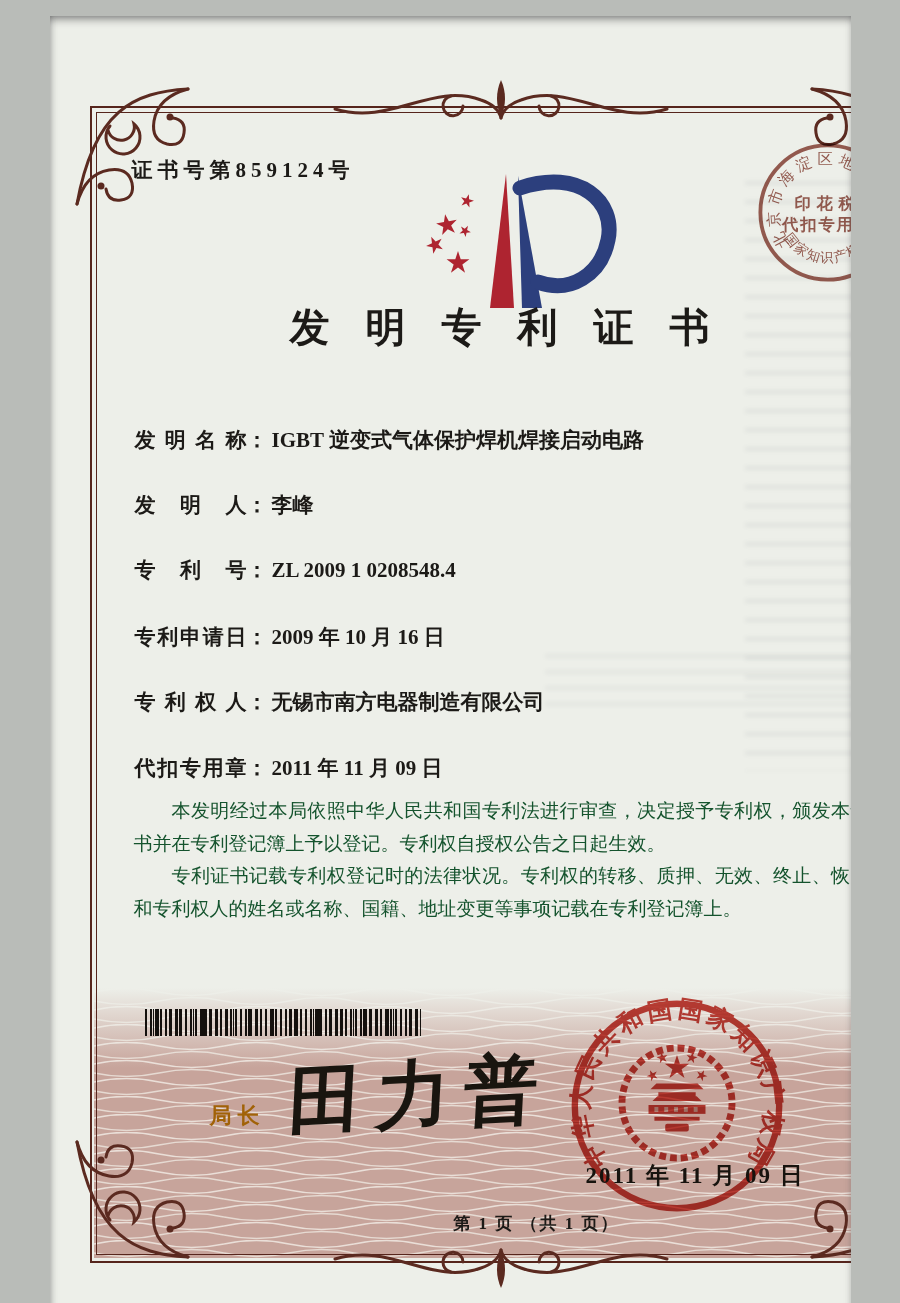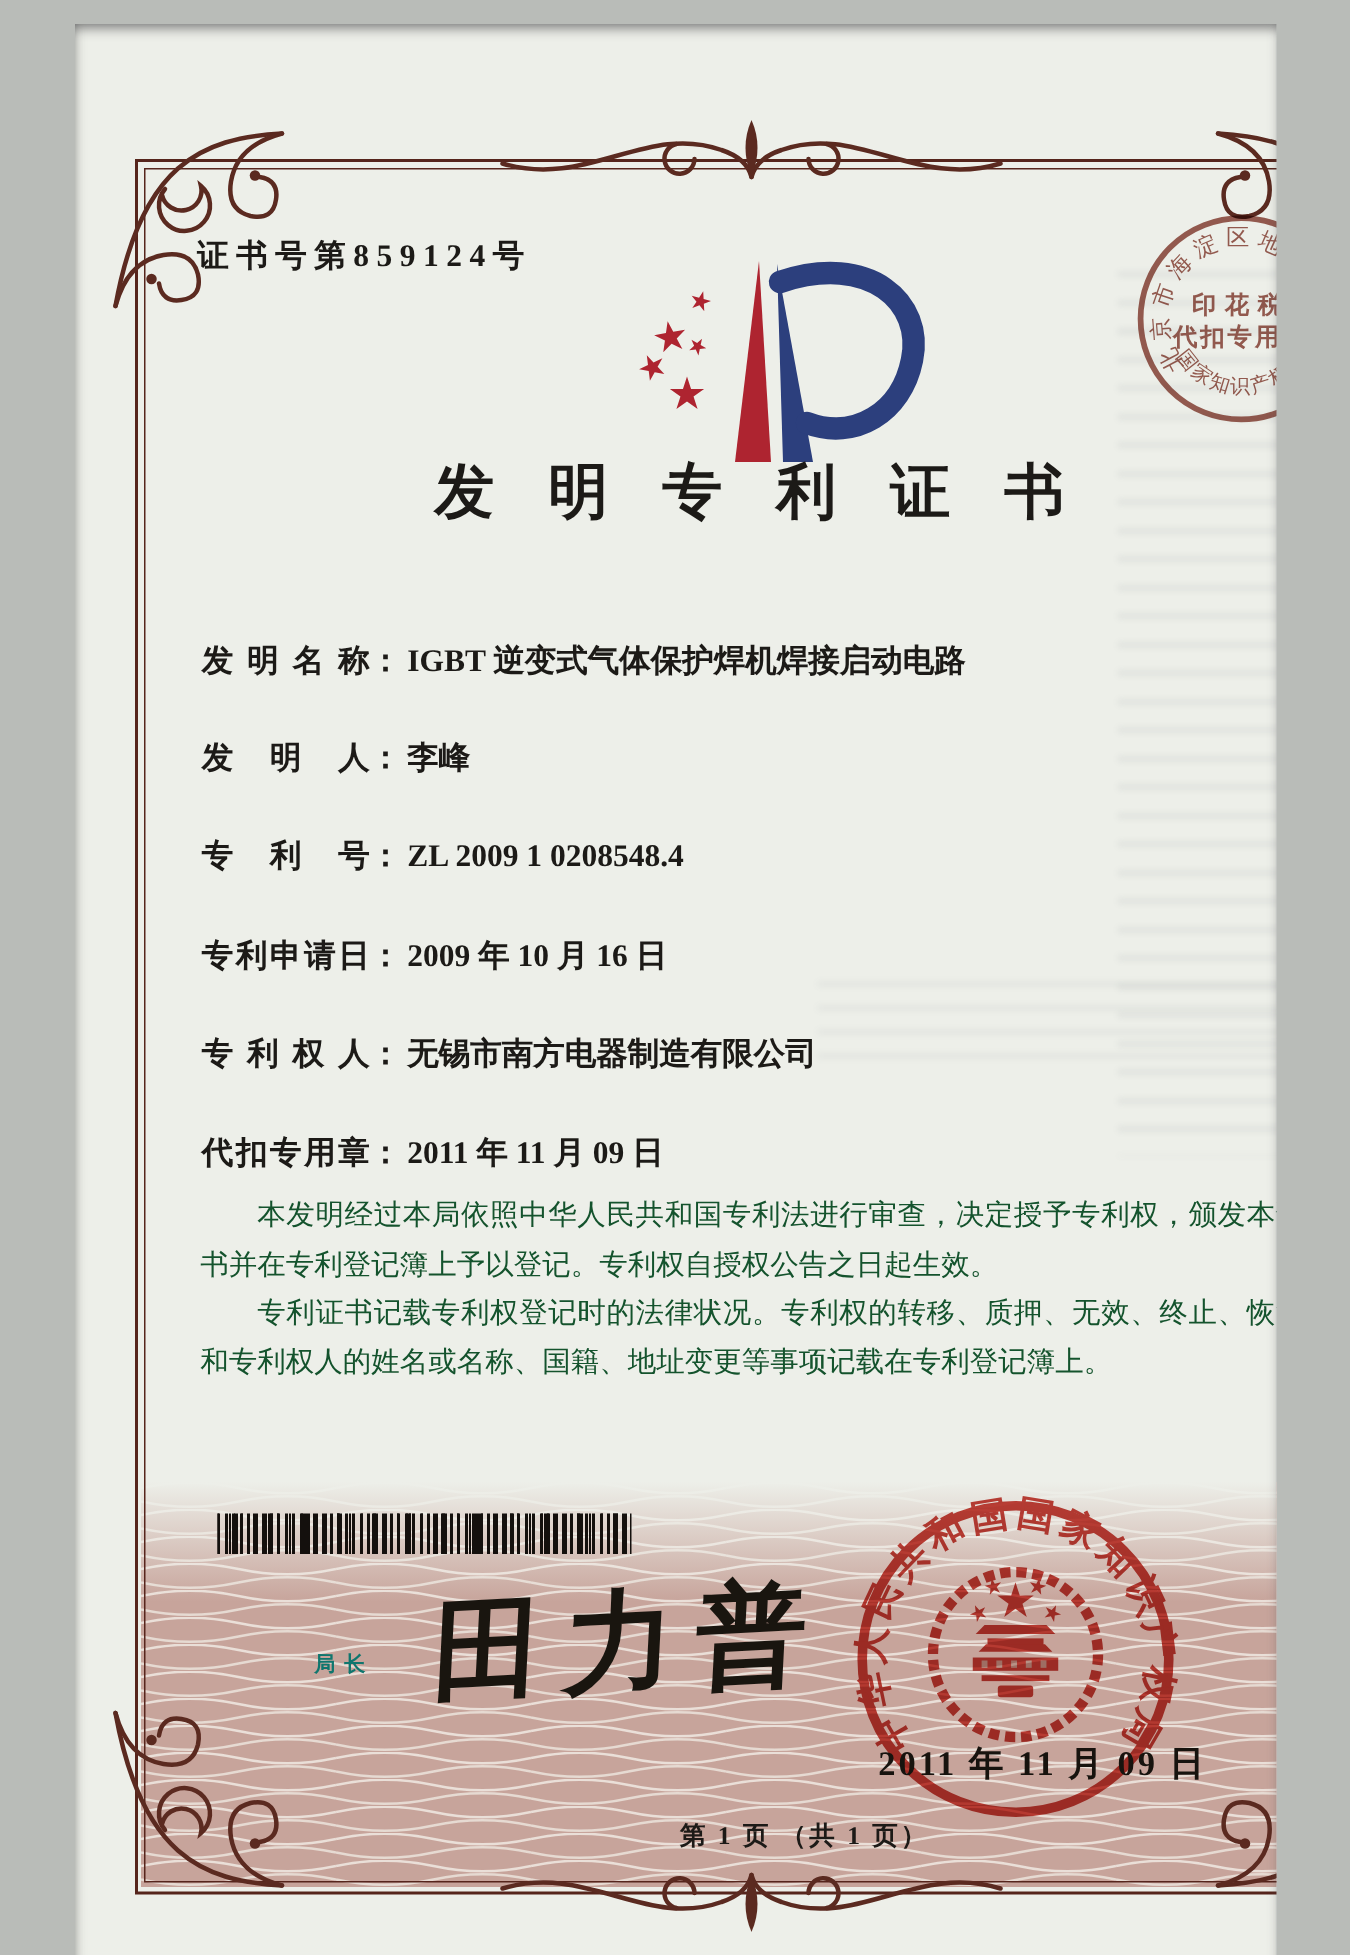--- a/index.html
+++ b/index.html
@@ -33,21 +33,21 @@
   .field .lab{display:inline-block;width:112px;text-align:justify;text-align-last:justify;}
   .field .sep{display:inline-block;margin-right:4px;}
   .paras{left:84px;top:779px;width:736px;font-size:19px;line-height:32.5px;
     text-align:justify;color:#14532d;}
   .paras p{margin:0;text-indent:2em;}
   .barcode{left:95px;top:993px;width:276px;height:27px;
     background:
       repeating-linear-gradient(90deg,#14100d 0 2px,transparent 2px 5px),
       repeating-linear-gradient(90deg,#14100d 0 1px,transparent 1px 8px),
       repeating-linear-gradient(90deg,transparent 0 11px,#14100d 11px 14px,transparent 14px 23px);}
-  .sig-title{left:160px;top:1085px;font-size:14px;letter-spacing:6px;font-weight:600;color:#0f766e;}
+  .sig-title{left:160px;top:1085px;font-size:22px;letter-spacing:6px;font-weight:600;color:#a16207;}
   .sig-name{left:238px;top:1030px;font-size:74px;letter-spacing:14px;color:#19150f;
     transform:rotate(-3deg) skewX(-6deg);font-weight:600;}
   .seal-svg{left:514px;top:977px;width:226px;height:226px;mix-blend-mode:multiply;opacity:.92;}
   .seal-date{left:536px;top:1144px;font-size:23px;letter-spacing:2px;font-weight:600;color:#17130e;}
   .tax-svg{left:696px;top:115px;width:163px;height:163px;mix-blend-mode:multiply;opacity:.85;}
   .logo-svg{left:370px;top:152px;width:220px;height:155px;}
   .footer{left:250px;top:1196px;width:320px;text-align:right;font-size:17px;letter-spacing:2px;font-weight:600;}
   svg text{font-family:"Liberation Serif","DejaVu Serif",serif;}
 </style>
 </head>

